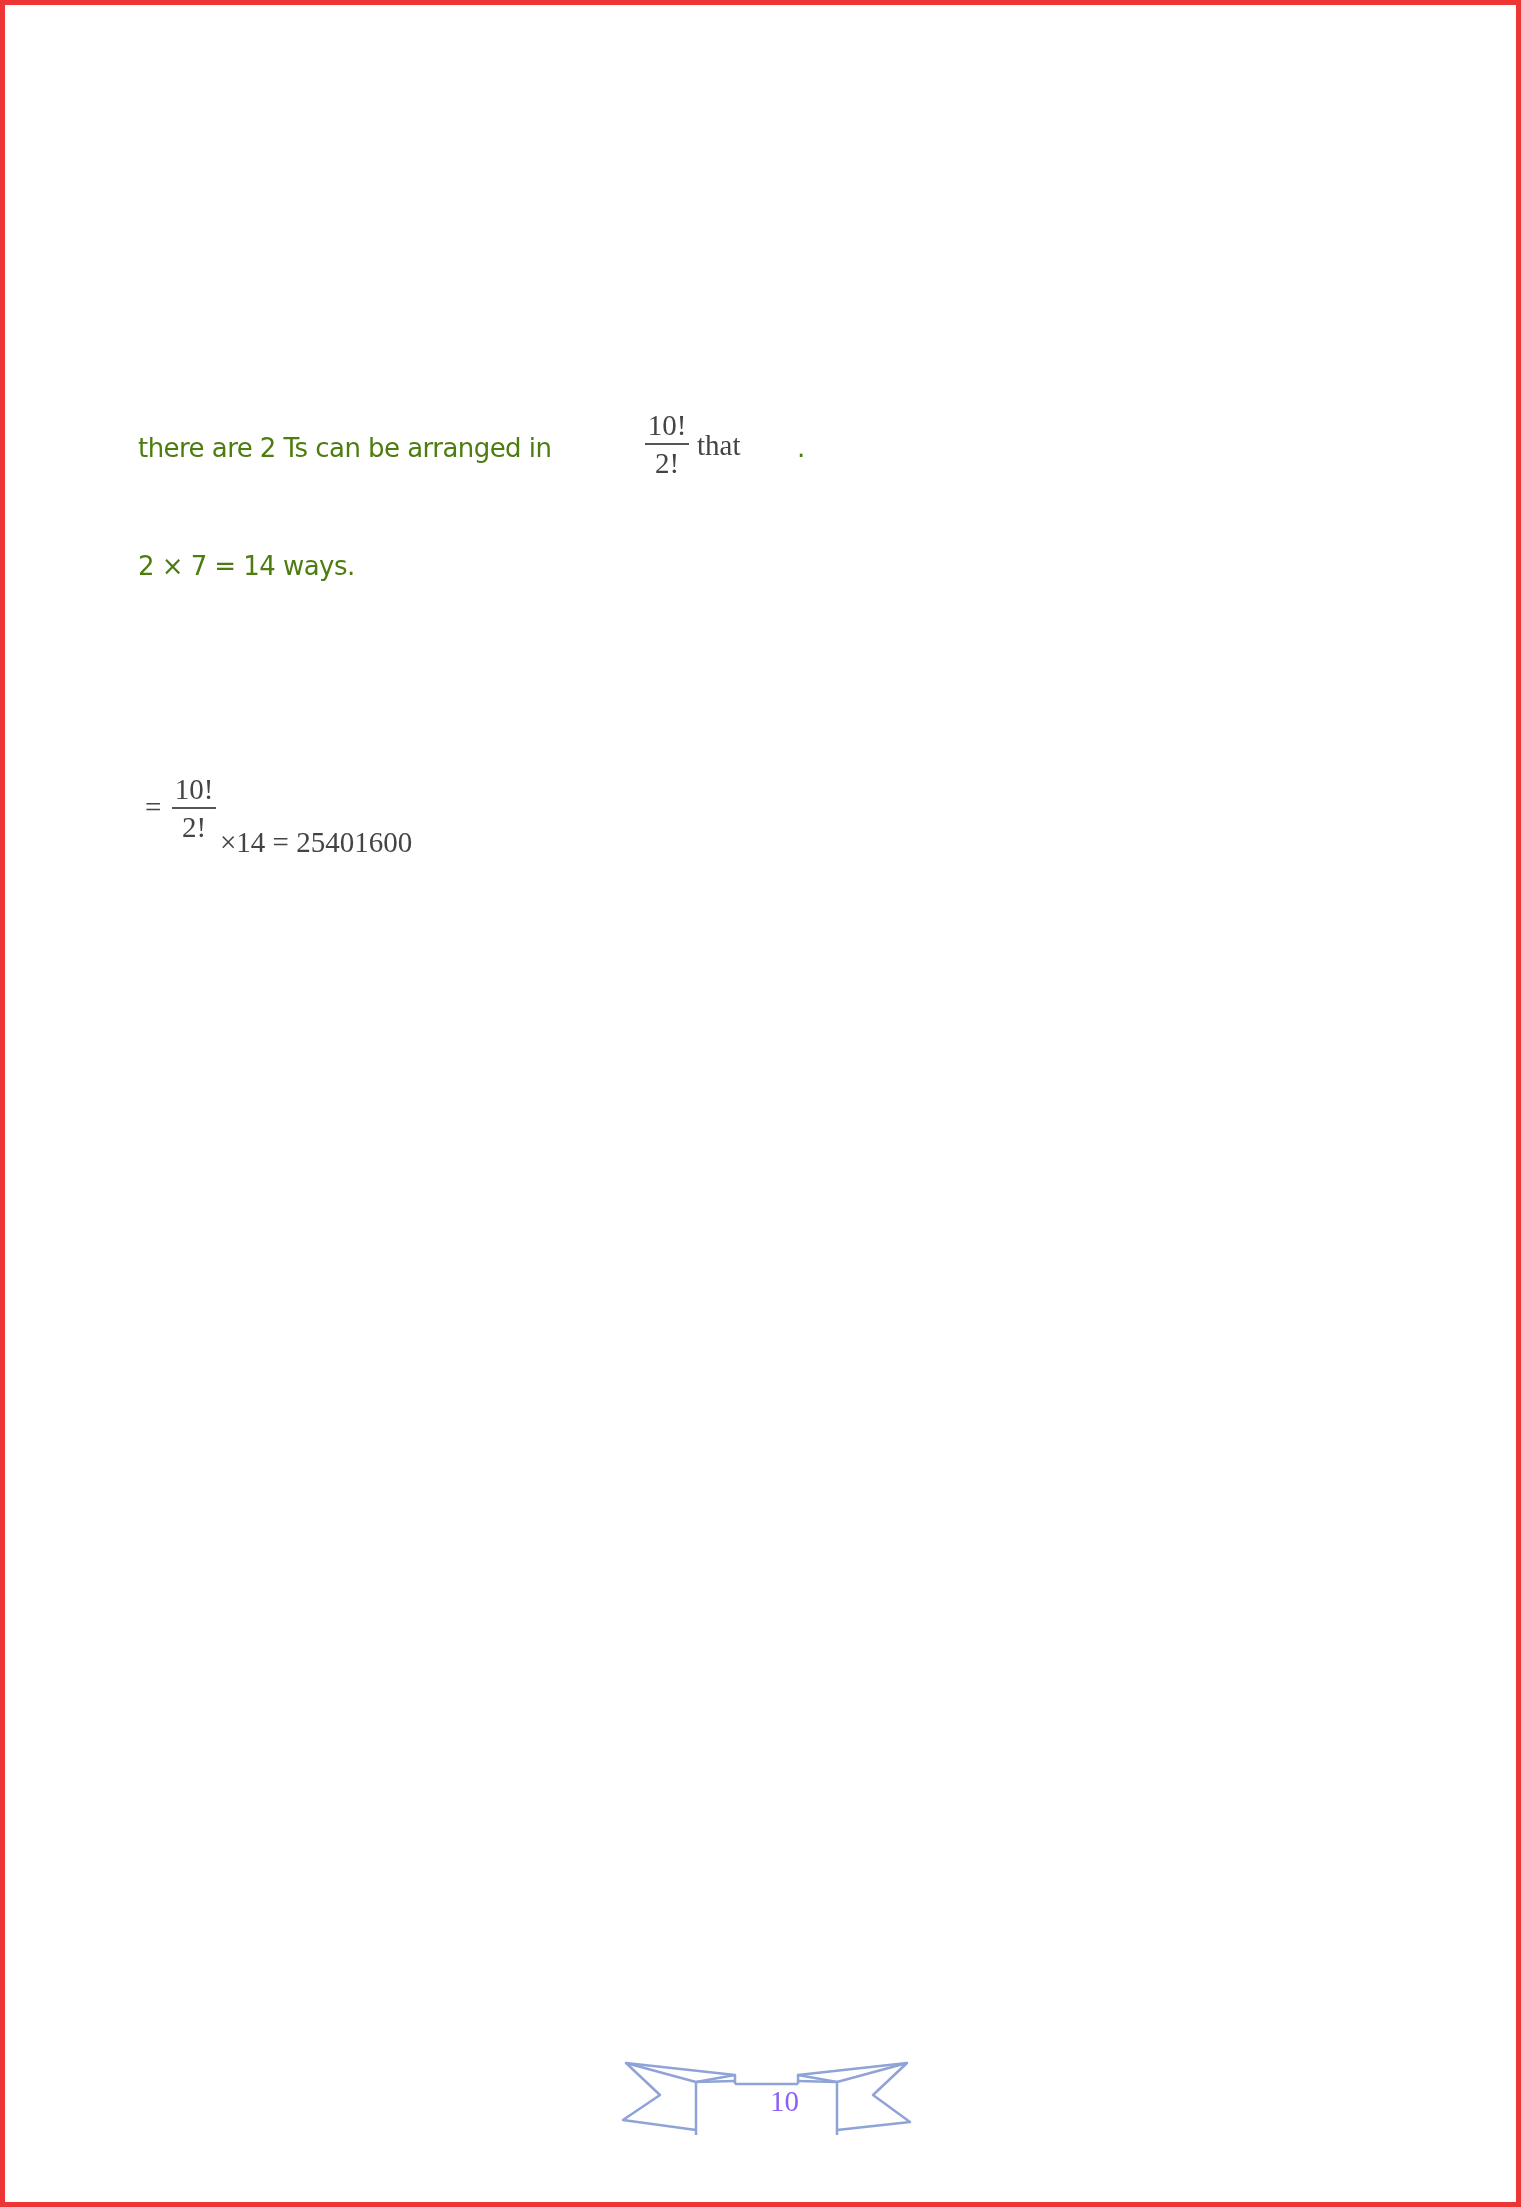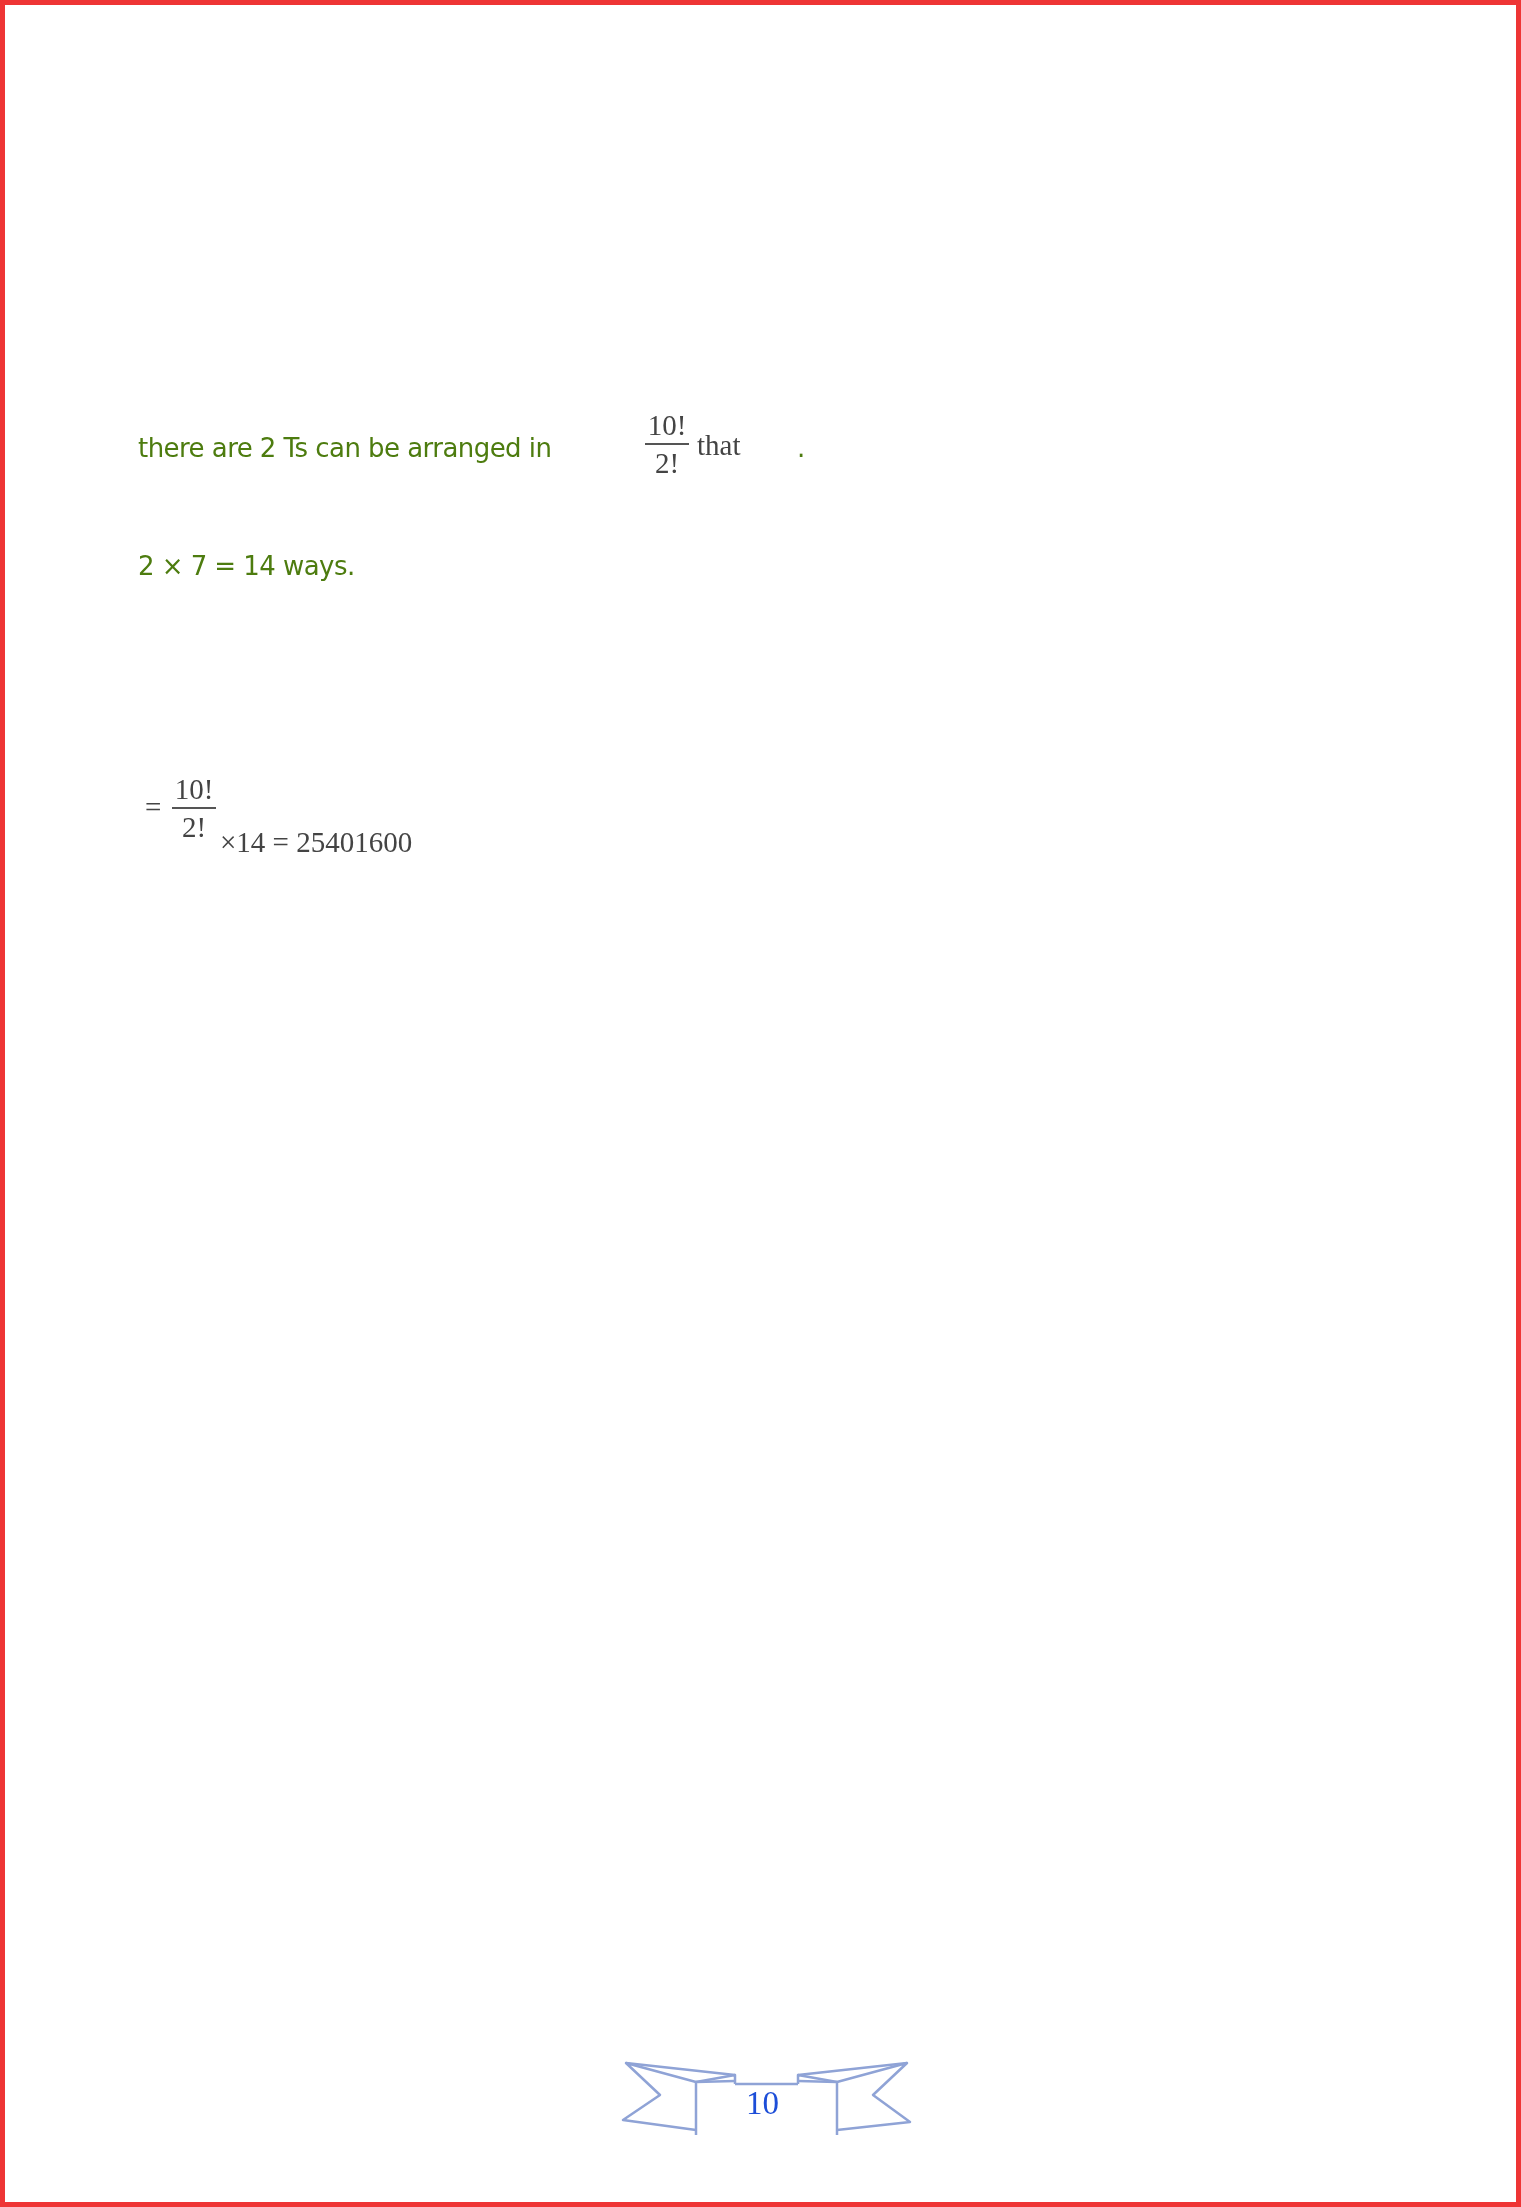--- a/index.html
+++ b/index.html
@@ -28,22 +28,23 @@
   }
   .frac {
     position: absolute;
     display: flex; flex-direction: column; align-items: center;
   }
   .frac .num, .frac .den { font-size: 29px; line-height: 32px; }
   .frac .bar { height: 1.5px; background: #555; margin: 2px 0; }
   .pagenum {
     position: absolute;
     font-family: "Liberation Serif", "DejaVu Serif", serif;
-    font-size: 33px;
-    color: #1d4ed8;
+    font-size: 29px;
+    color: #8b5cf6;
+    margin-left: 24px;
   }
 </style>
 </head>
 <body>
 
 <div class="page">
 
   <div class="txt" style="left:133px; top:428px;">there are 2 Ts can be arranged in</div>
 
   <div class="frac math" style="left:640px; top:404px;">

